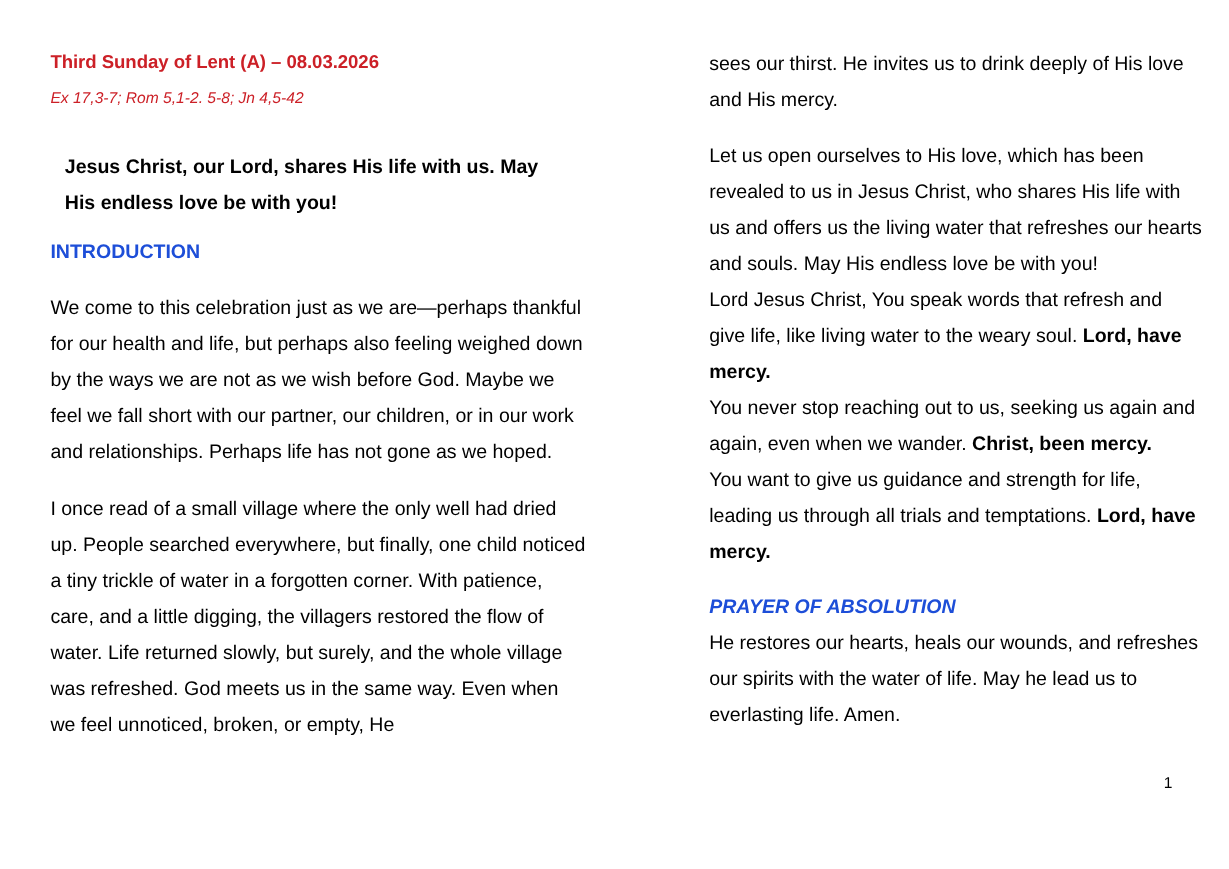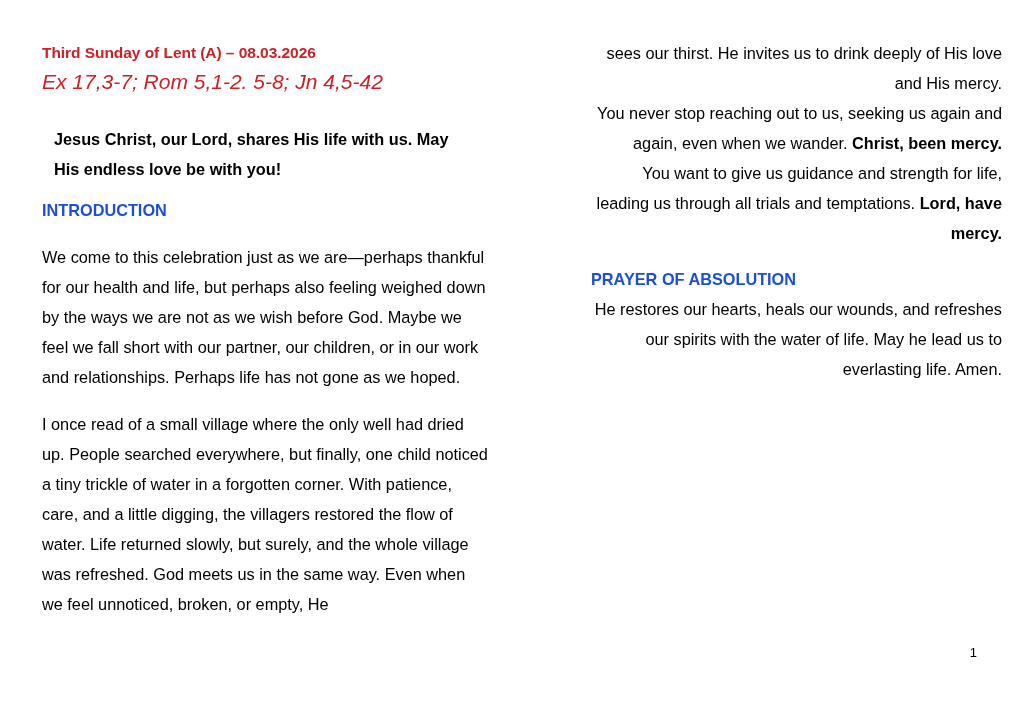--- a/index.html
+++ b/index.html
@@ -47,21 +47,21 @@
     color: #CC2027;
     font-weight: bold;
     font-size: 15.5px;
     line-height: 29px;
     margin: 0;
     letter-spacing: -0.05px;
   }
   .subtitle-red {
     color: #CC2027;
     font-style: italic;
-    font-size: 21px;
+    font-size: 13px;
     line-height: 29px;
     margin: 0;
   }
   .greeting {
     font-weight: bold;
     font-size: 16.3px;
     line-height: 30px;
     margin: 12px;
     padding-top: 16px;
   }
@@ -73,21 +73,20 @@
     margin: 0;
   }
   .body-par {
     font-size: 16.3px;
     line-height: 30px;
     margin: 0;
     padding-top: 17px;
   }
   .body-par.tight {
     padding-top: 0;
-    text-align: right;
   }
   .resp {
     font-weight: bold;
   }
   .page-number {
     position: absolute;
     right: 47px;
     top: 645px;
     font-size: 13px;
     line-height: 16px;
@@ -114,28 +113,30 @@
       <p class="body-par">We come to this celebration just as we are—perhaps thankful for our health and life, but perhaps also feeling weighed down by the ways we are not as we wish before God. Maybe we feel we fall short with our partner, our children, or in our work and relationships. Perhaps life has not gone as we hoped.</p>
 
       <p class="body-par">I once read of a small village where the only well had dried up. People searched everywhere, but finally, one child noticed a tiny trickle of water in a forgotten corner. With patience, care, and a little digging, the villagers restored the flow of water. Life returned slowly, but surely, and the whole village was refreshed. God meets us in the same way. Even when we feel unnoticed, broken, or empty, He</p>
 
     </div>
 
     <div class="col col-right">
 
       <p class="body-par tight">sees our thirst. He invites us to drink deeply of His love and His mercy.</p>
 
+      <p class="body-par">Let us open ourselves to His love, which has been revealed to us in Jesus Christ, who shares His life with us and offers us the living water that refreshes our hearts and souls. May His endless love be with you!</p>
 
 
+      <p class="body-par tight"><span>Lord Jesus Christ, You speak words that refresh and give life, like living water to the weary soul. </span><span class="resp">Lord, have mercy.</span></p>
 
       <p class="body-par tight"><span>You never stop reaching out to us, seeking us again and again, even when we wander. </span><span class="resp">Christ, been mercy.</span></p>
 
       <p class="body-par tight"><span>You want to give us guidance and strength for life, leading us through all trials and temptations. </span><span class="resp">Lord, have mercy.</span></p>
 
-      <p class="heading-blue" style="padding-top:17px;">PRAYER OF ABSOLUTION</p>
+      <p class="heading-blue" style="padding-top:17px;font-style:italic;">PRAYER OF ABSOLUTION</p>
 
 
       <p class="body-par tight">He restores our hearts, heals our wounds, and refreshes our spirits with the water of life. May he lead us to everlasting life. Amen.</p>
 
     </div>
 
   </div>
 
   <div class="page-number">1</div>
 

